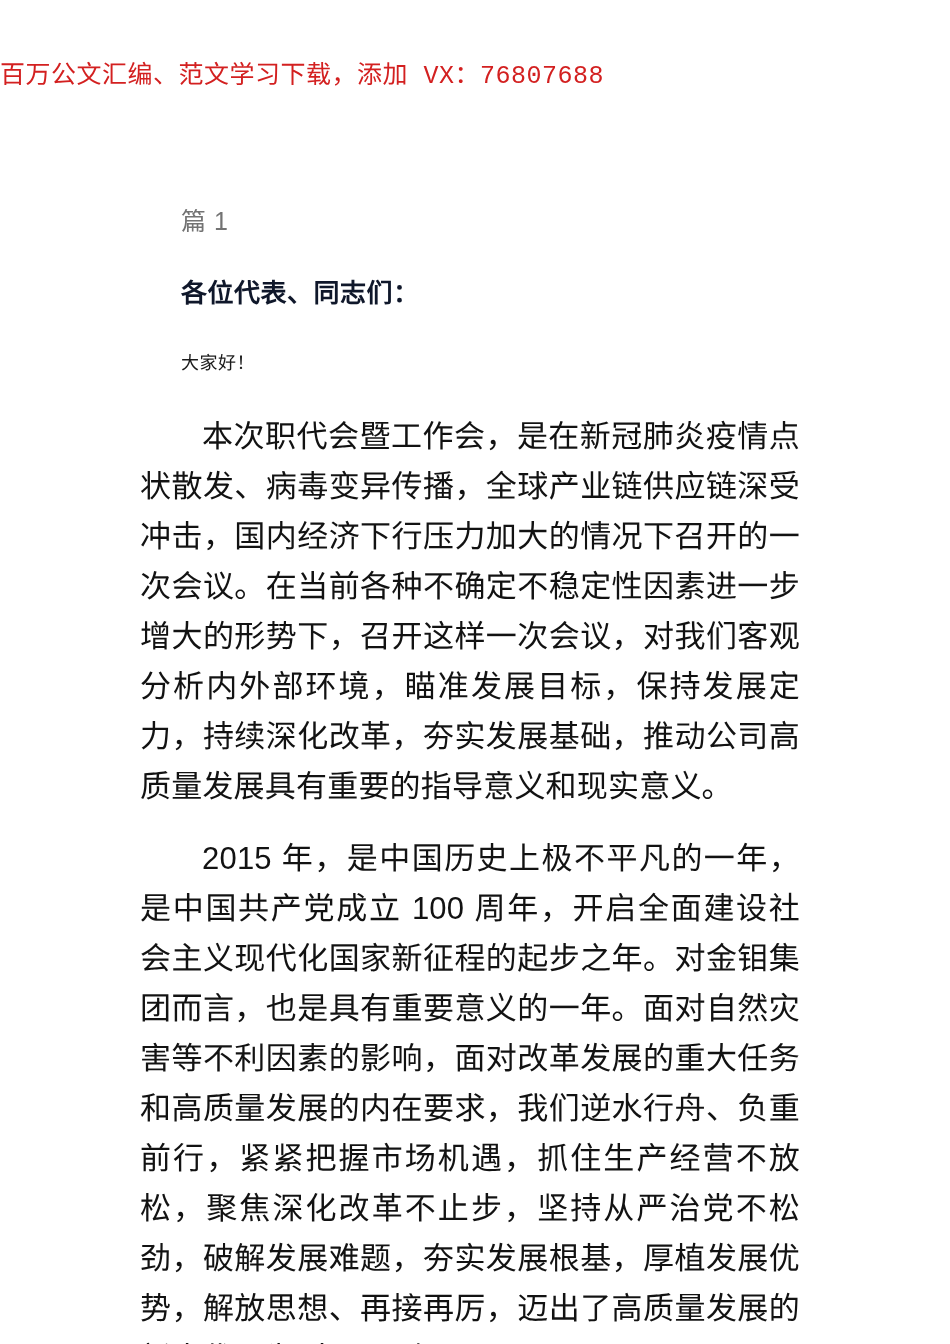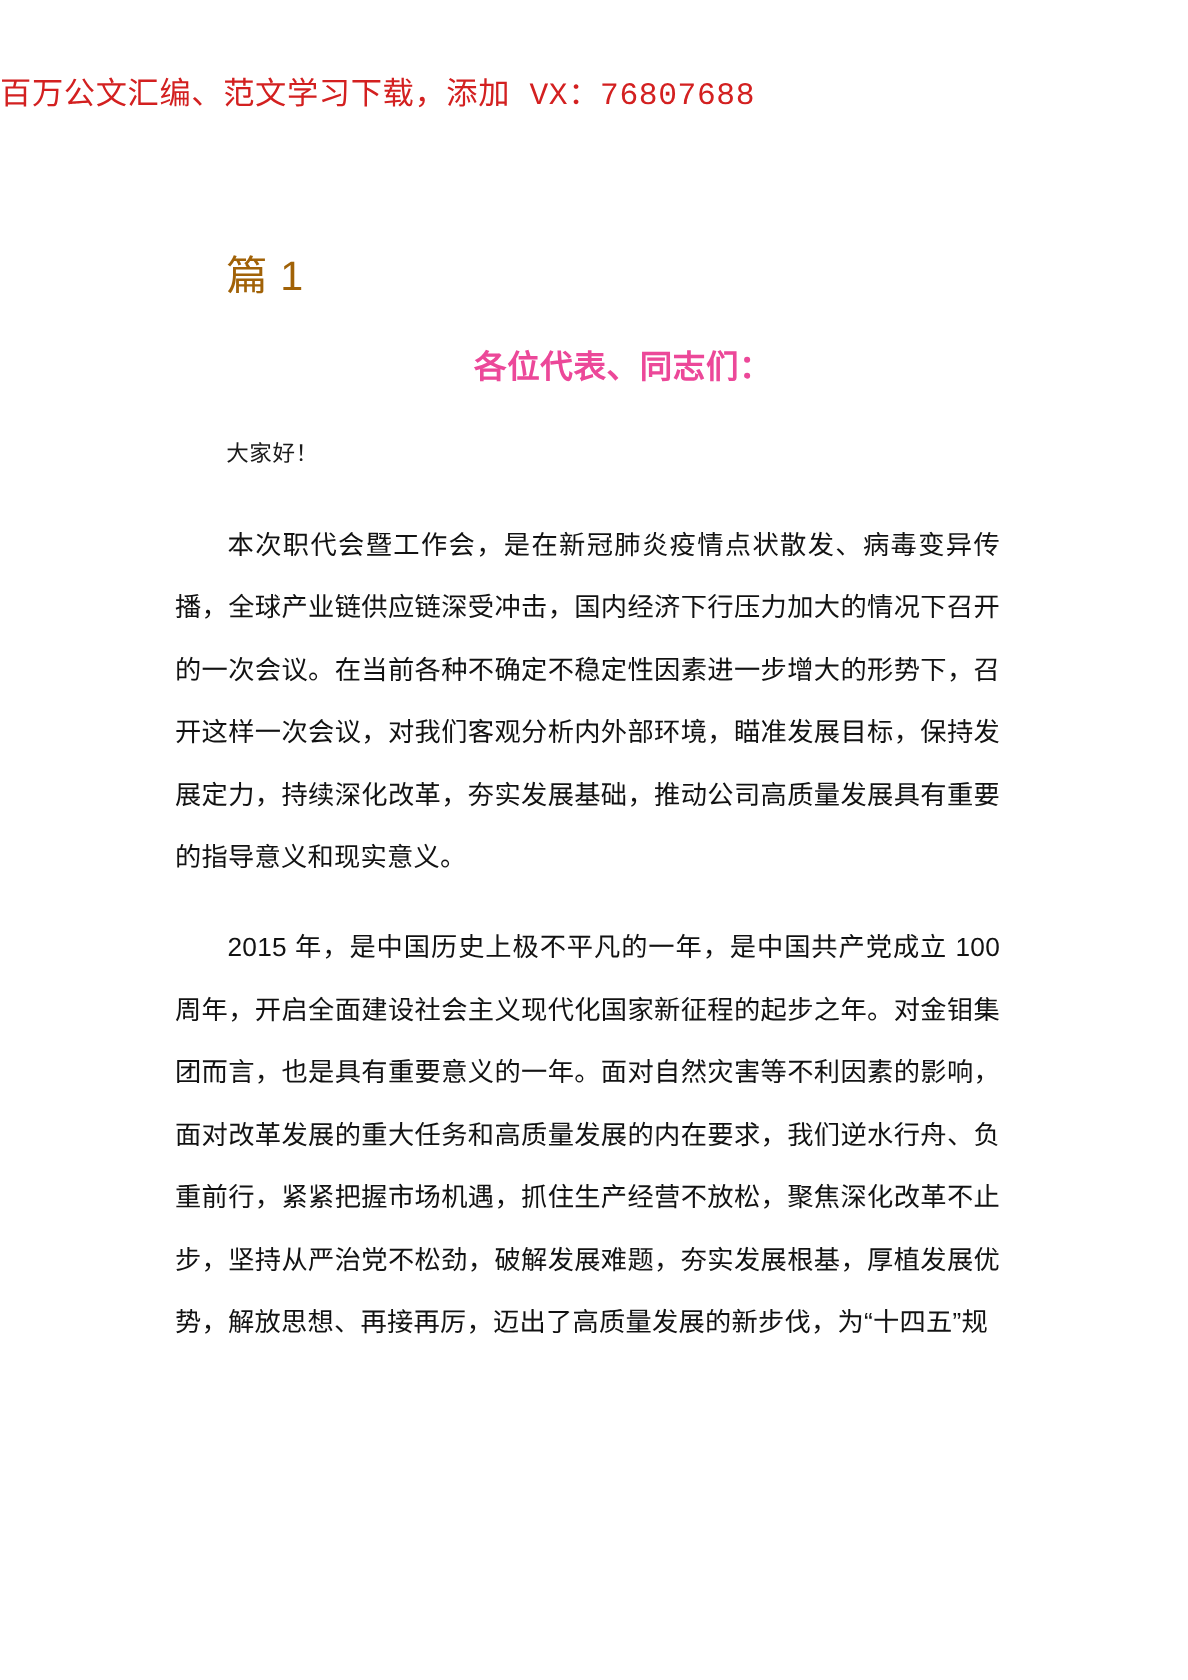--- a/index.html
+++ b/index.html
@@ -40,50 +40,49 @@
 
   
   .doc-body {
     position: absolute;
     top: 196px;
     left: 140px;
     width: 676px;
   }
 
   .piece-label {
-    font-size: 33px;
+    font-size: 25px;
     line-height: 50px;
-    color: #a16207;
+    color: #737373;
     margin: 0 0 0 41px;
     letter-spacing: 0.5px;
     white-space: nowrap;
   }
 
   .salutation {
     font-size: 26px;
     line-height: 50px;
     font-weight: bold;
-    color: #ec4899;
+    color: #0f172a;
     margin: 22px 0 0 41px;
     letter-spacing: 0.5px;
     white-space: nowrap;
-    text-align: center;
   }
 
   .greeting {
     font-size: 18px;
     line-height: 50px;
     color: #1a1a1a;
     margin: 20px 0 0 41px;
     letter-spacing: 0.5px;
     white-space: nowrap;
   }
 
   .para {
-    font-size: 21px;
+    font-size: 31px;
     line-height: 50px;
     color: #121212;
     margin: 22px 16px 0 0;
     text-align: justify;
     text-justify: inter-ideograph;
     text-indent: 2em;
     letter-spacing: 0.2px;
   }
 
   .para.first-para {

